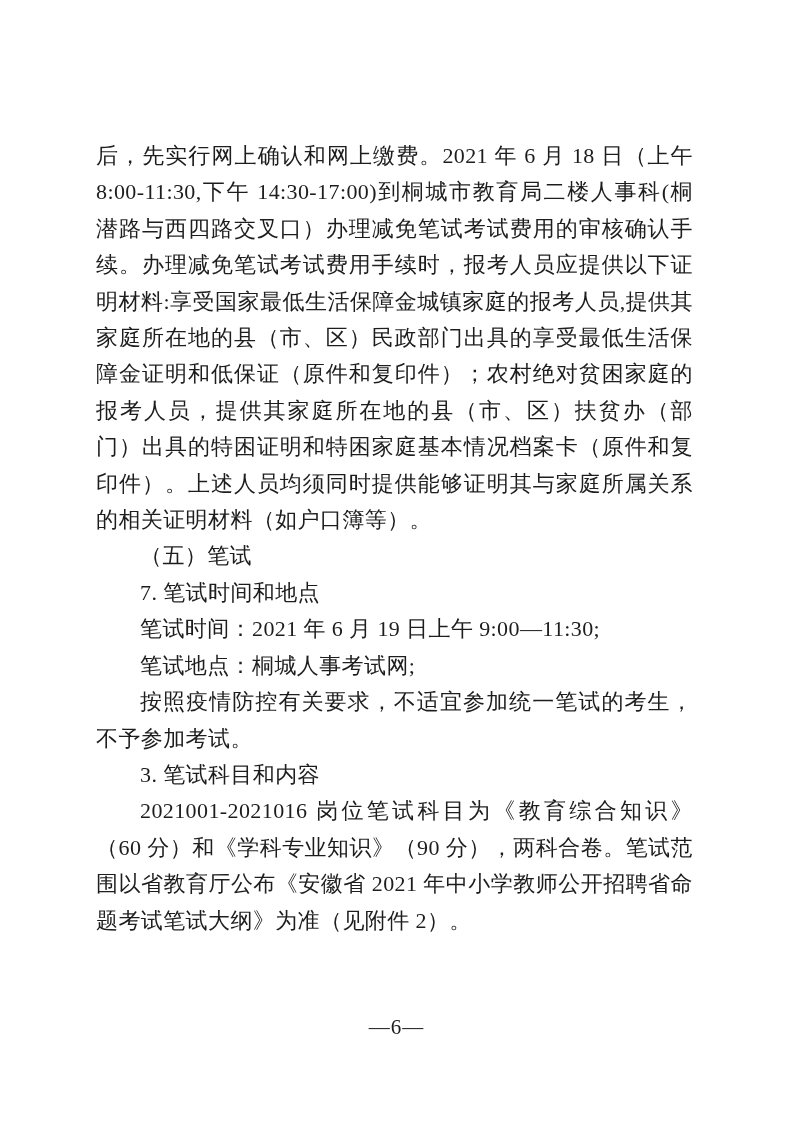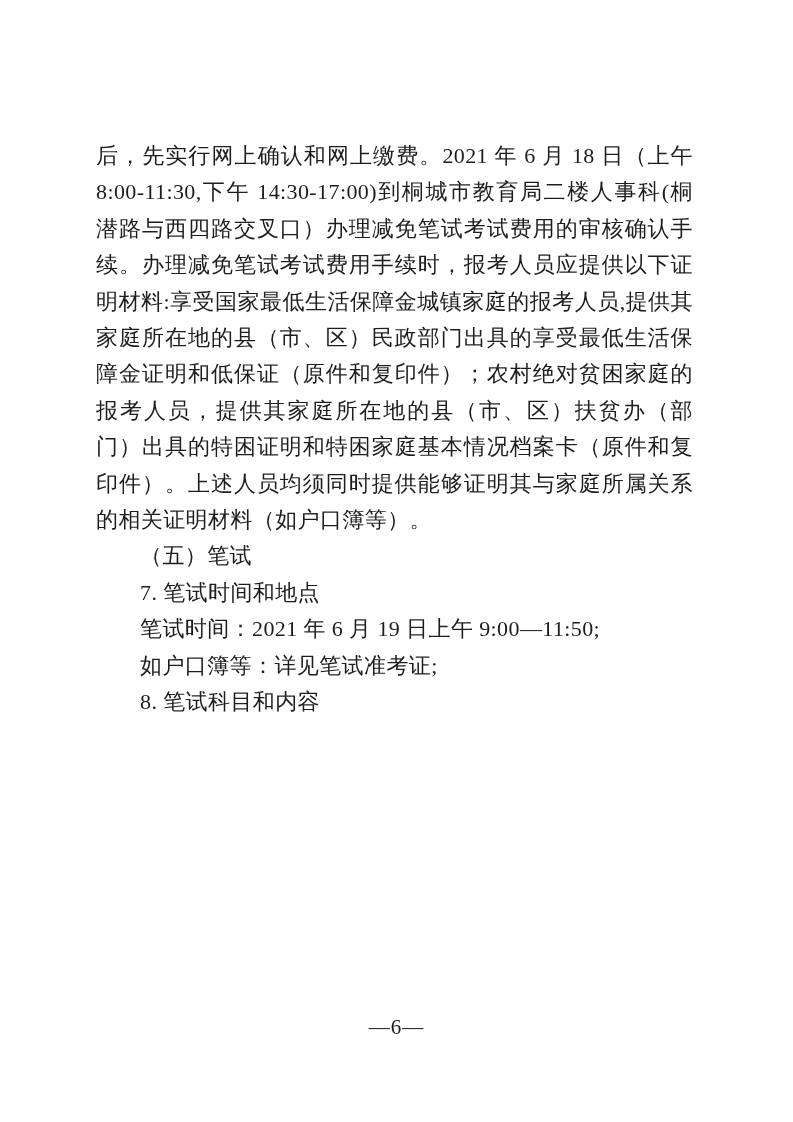--- a/index.html
+++ b/index.html
@@ -49,19 +49,21 @@
   }
 </style>
 </head>
 <body>
 
 <div class="page">
   <div class="content">
     <p class="para no-indent">后，先实行网上确认和网上缴费。2021 年 6 月 18 日（上午 8:00-11:30,下午 14:30-17:00)到桐城市教育局二楼人事科(桐潜路与西四路交叉口）办理减免笔试考试费用的审核确认手续。办理减免笔试考试费用手续时，报考人员应提供以下证明材料:享受国家最低生活保障金城镇家庭的报考人员,提供其家庭所在地的县（市、区）民政部门出具的享受最低生活保障金证明和低保证（原件和复印件）；农村绝对贫困家庭的报考人员，提供其家庭所在地的县（市、区）扶贫办（部门）出具的特困证明和特困家庭基本情况档案卡（原件和复印件）。上述人员均须同时提供能够证明其与家庭所属关系的相关证明材料（如户口簿等）。</p>
     <p class="para bold">（五）笔试</p>
     <p class="para">7. 笔试时间和地点</p>
-    <p class="para">笔试时间：2021 年 6 月 19 日上午 9:00—11:50;</p>
-    <p class="para">如户口簿等：详见笔试准考证;</p>
-    <p class="para">8. 笔试科目和内容</p>
+    <p class="para">笔试时间：2021 年 6 月 19 日上午 9:00—11:30;</p>
+    <p class="para">笔试地点：桐城人事考试网;</p>
+    <p class="para">按照疫情防控有关要求，不适宜参加统一笔试的考生，不予参加考试。</p>
+    <p class="para">3. 笔试科目和内容</p>
+    <p class="para">2021001-2021016 岗位笔试科目为《教育综合知识》（60 分）和《学科专业知识》（90 分），两科合卷。笔试范围以省教育厅公布《安徽省 2021 年中小学教师公开招聘省命题考试笔试大纲》为准（见附件 2）。</p>
   </div>
 
   <div class="footer">—6—</div>
 </div>
 
 </body></html>

